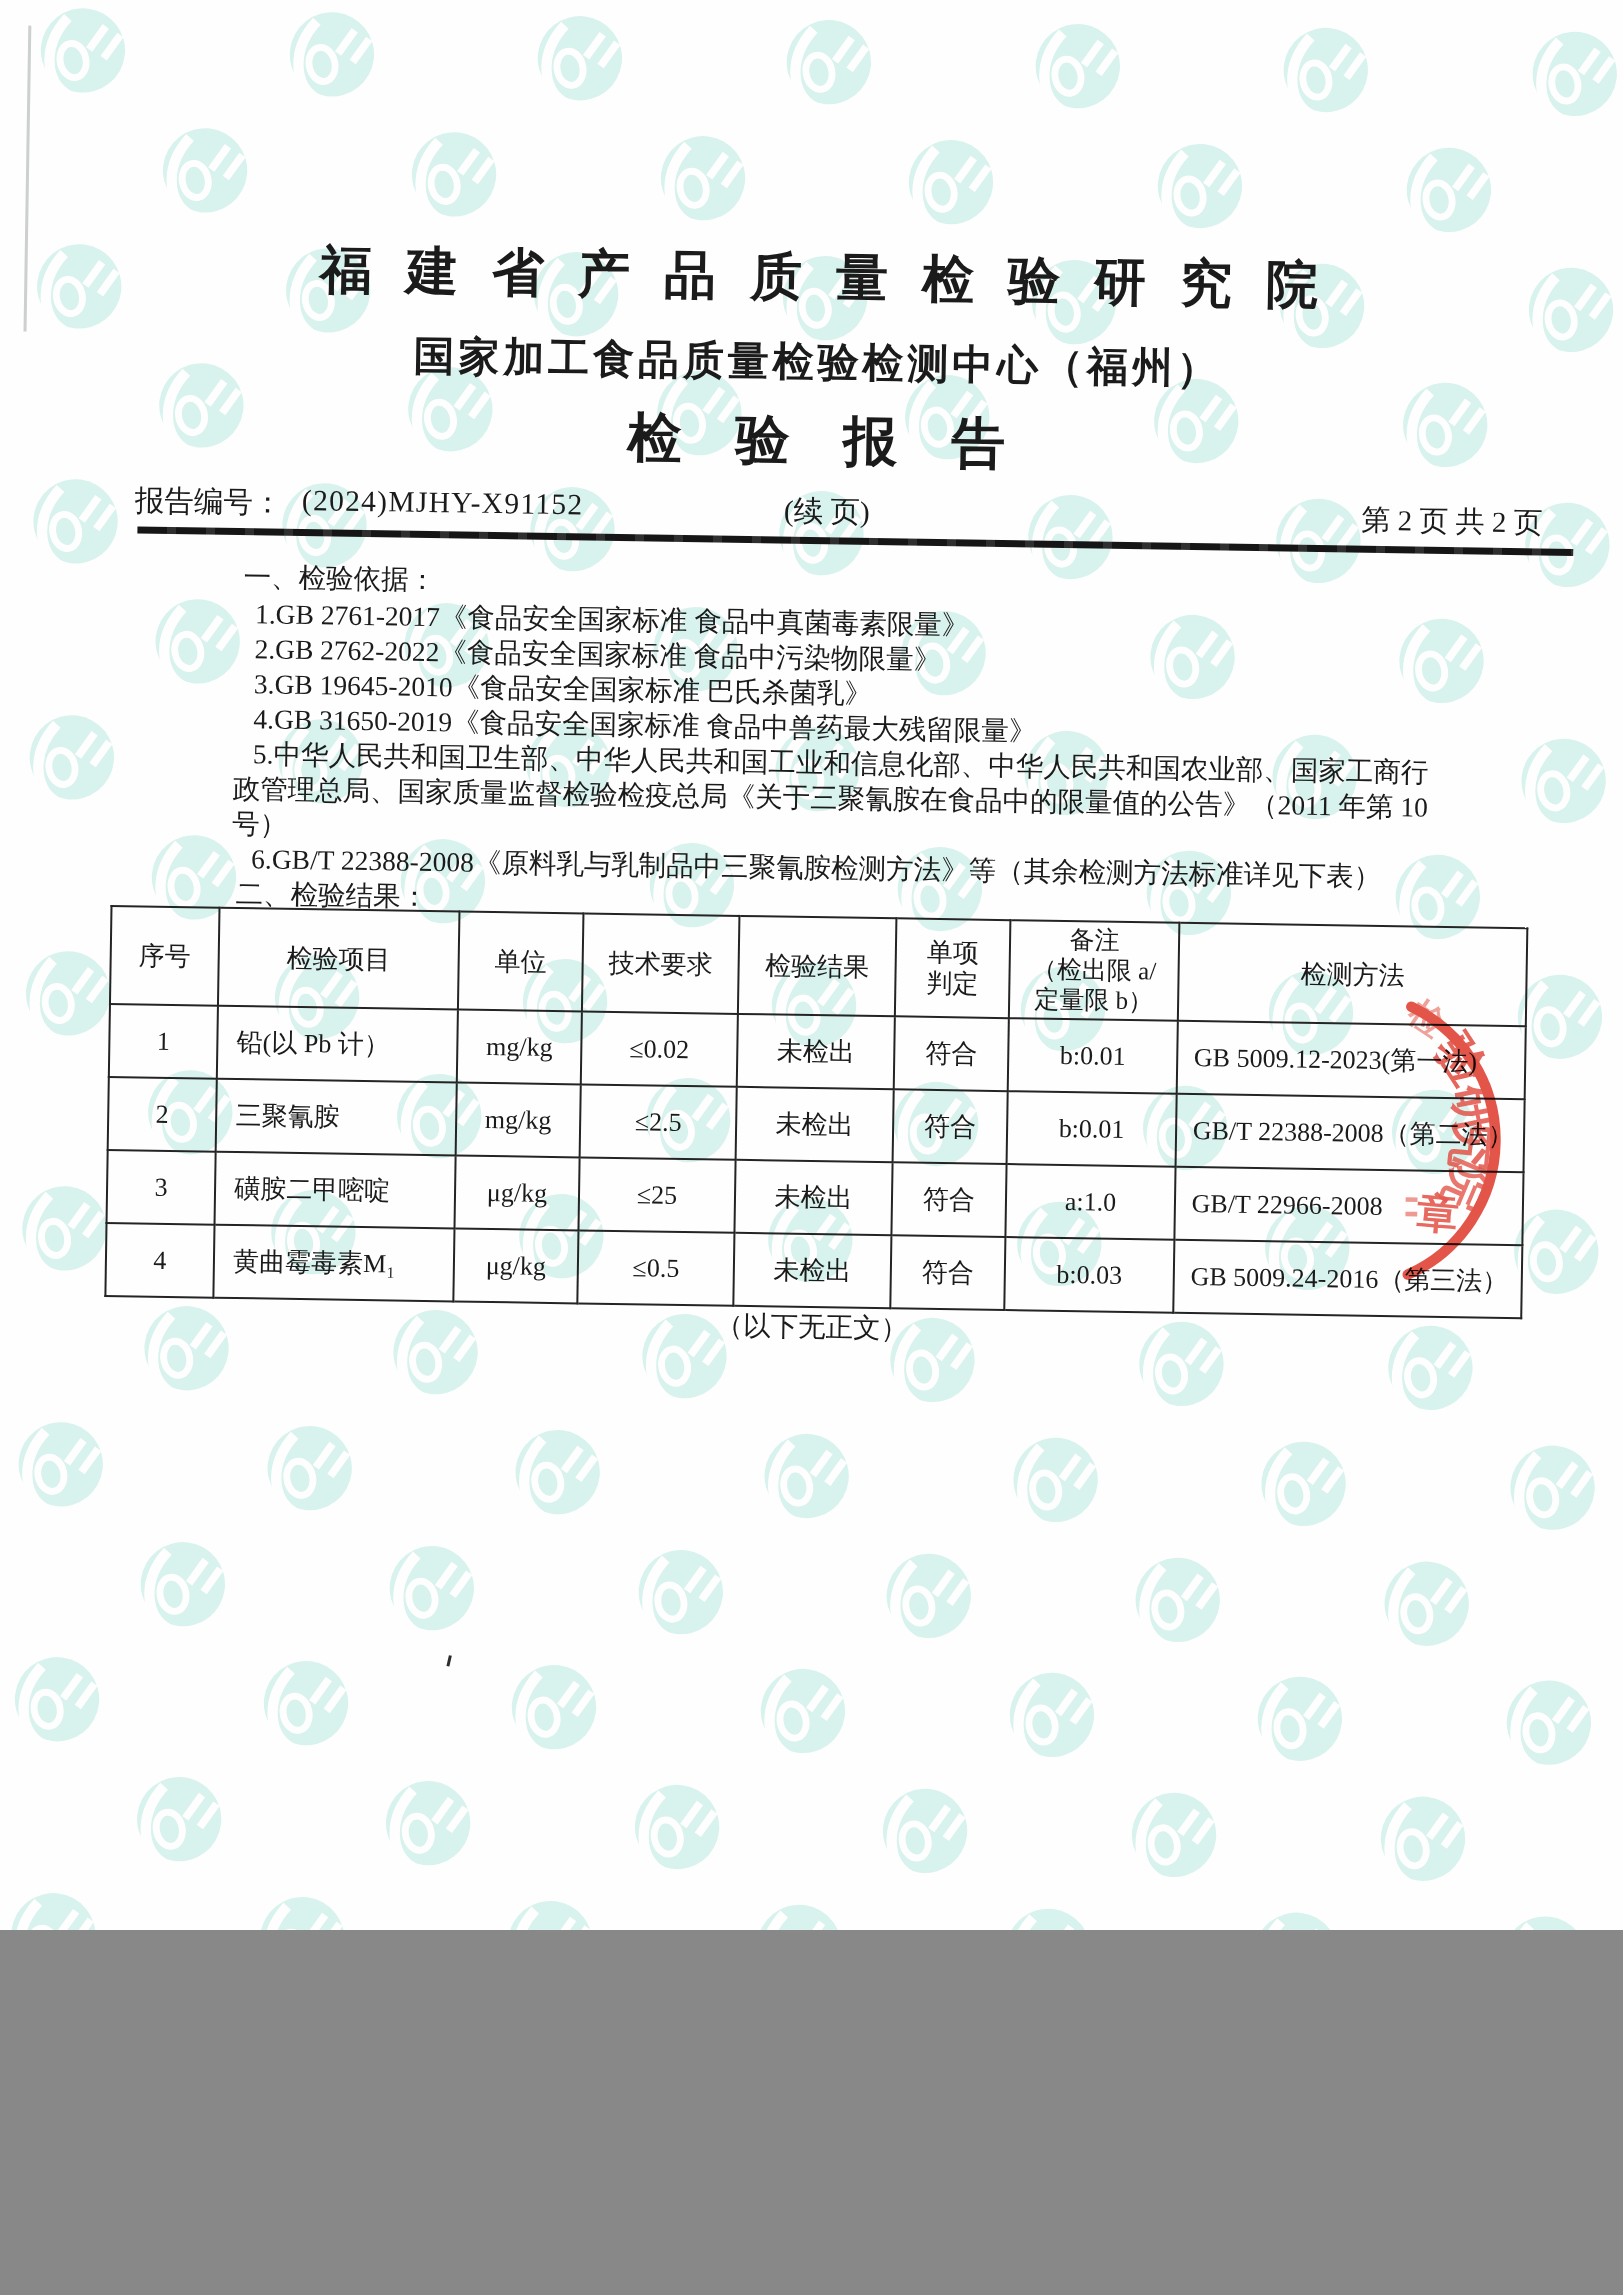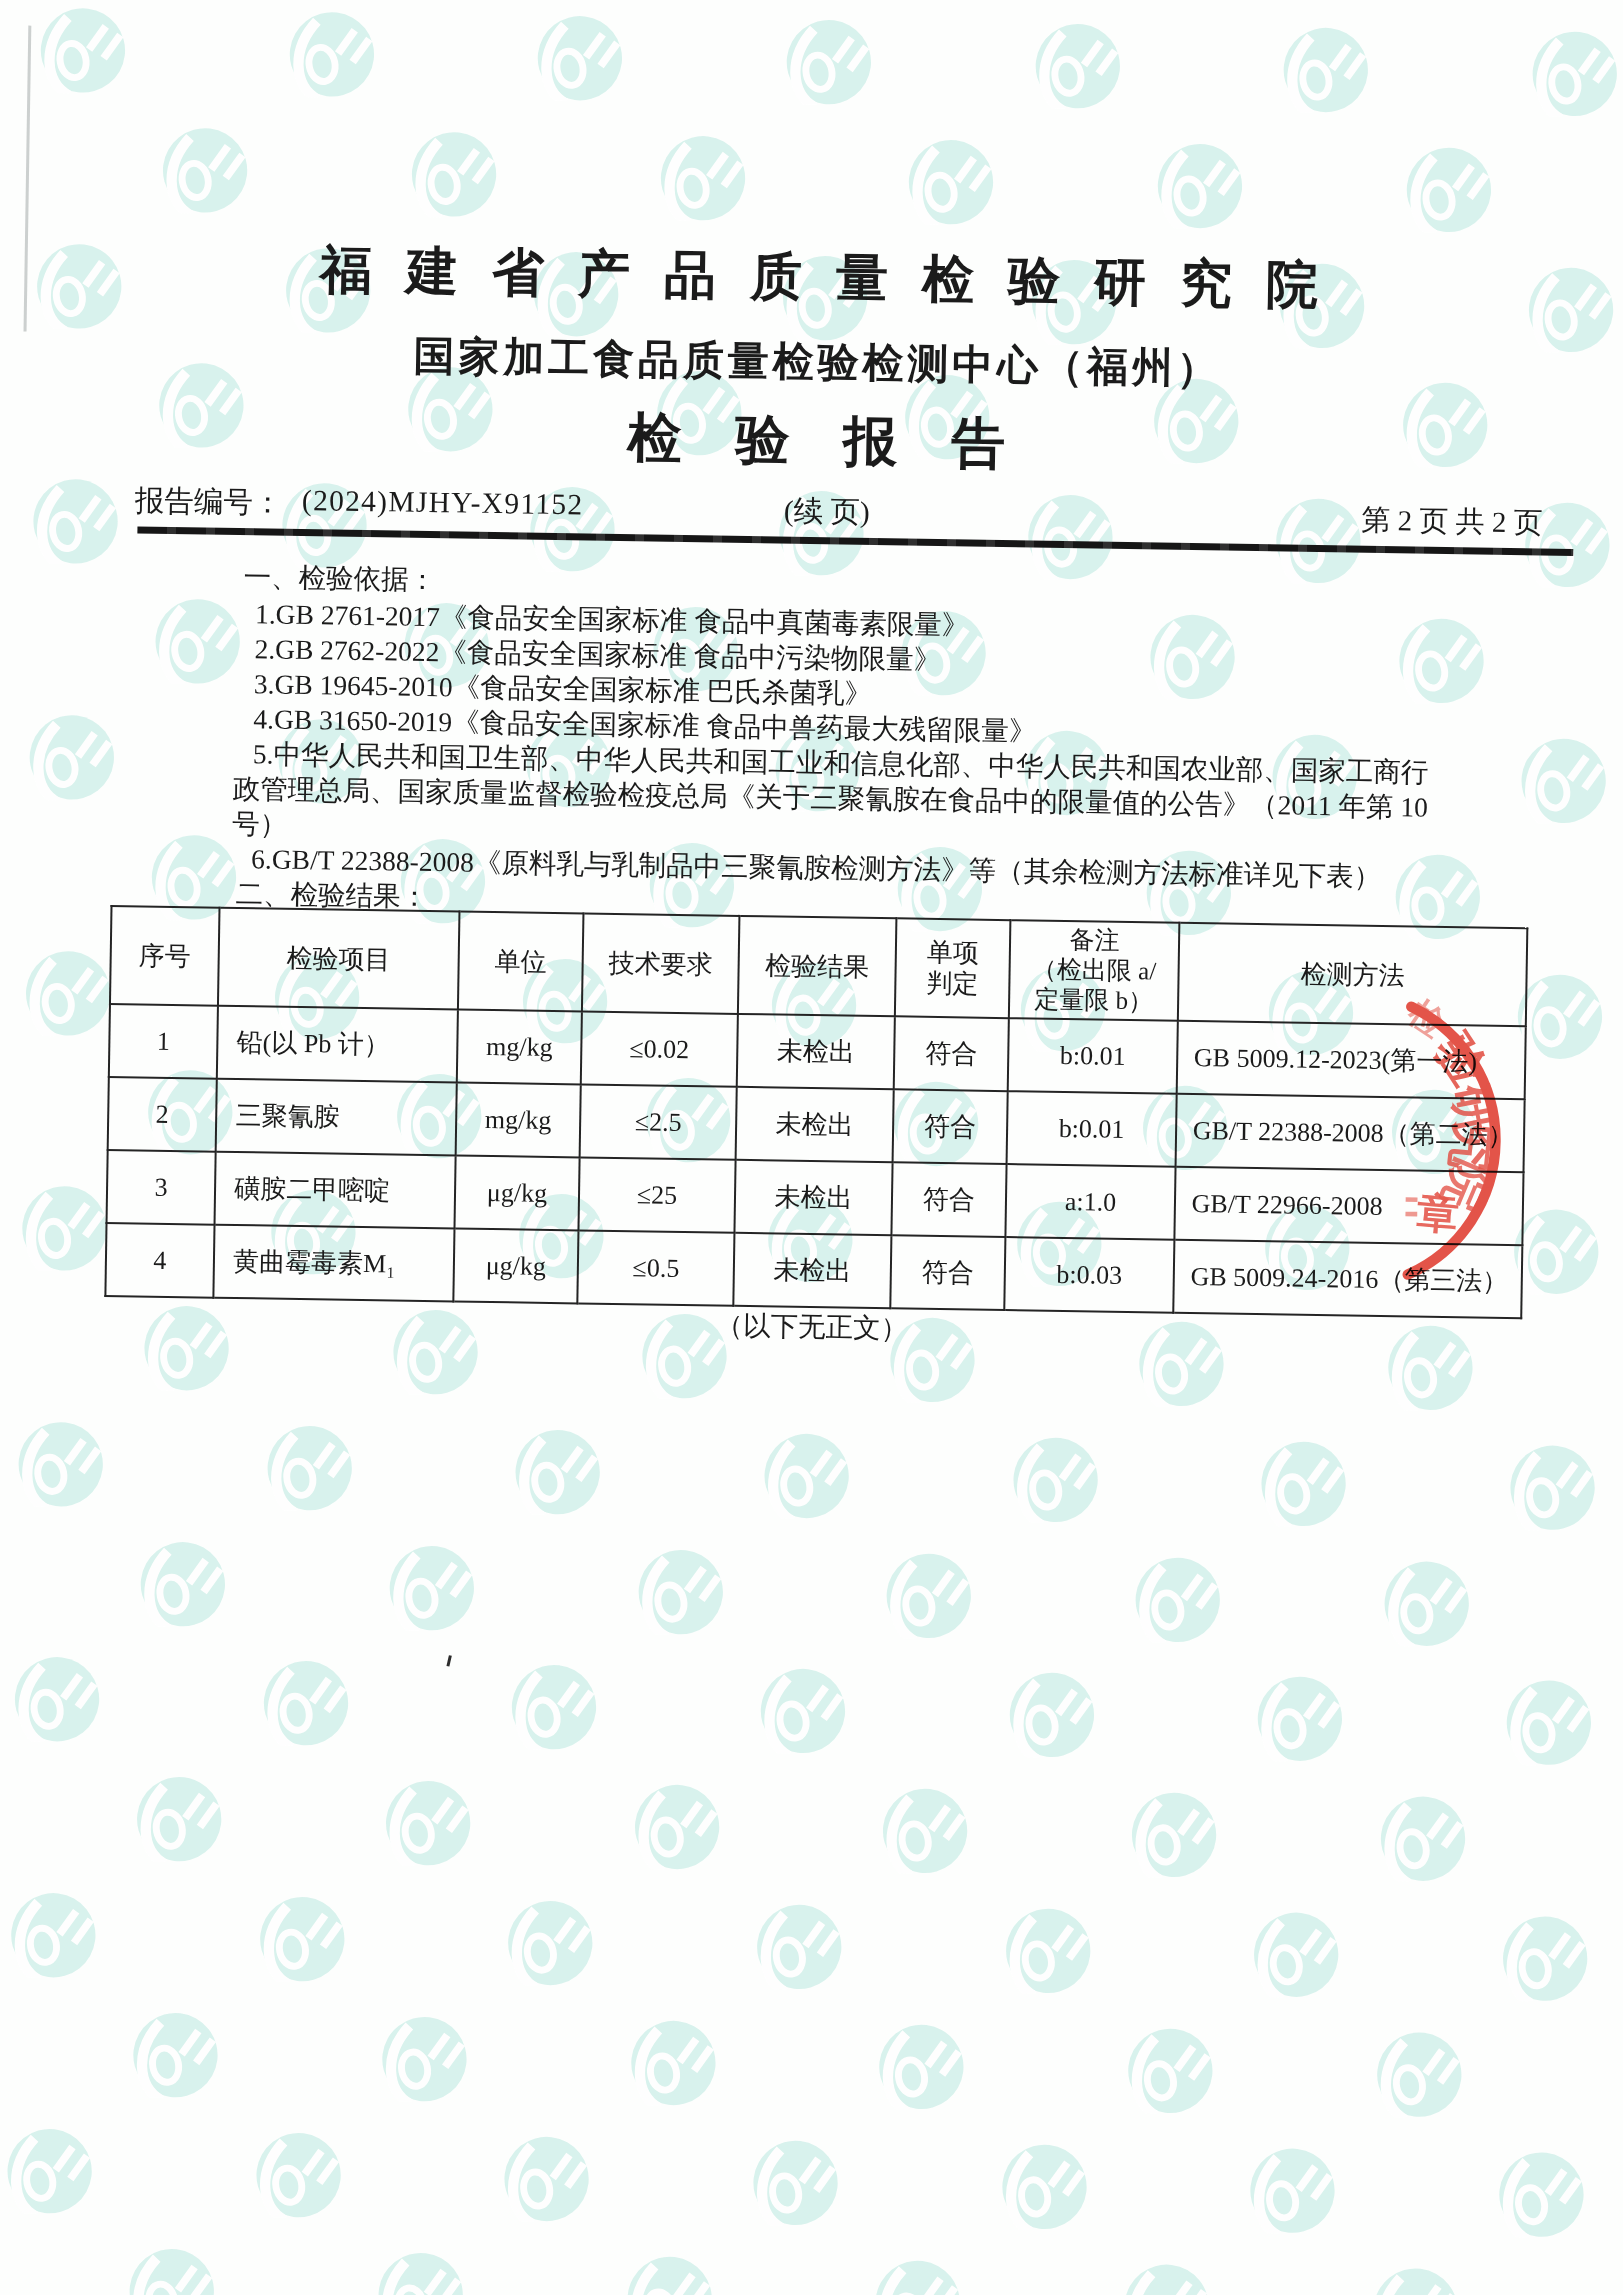--- a/index.html
+++ b/index.html
@@ -1,17 +1,17 @@
 <!DOCTYPE html>
 <html style="font-size:10.5px"><head>
 <meta charset="utf-8">
 <style>
   html,body{margin:0;padding:0;background:#888;}
   .page{
-    position:relative;width:1623px;height:2295px;background:#fdfefd;
+    position:relative;width:1623px;height:1930px;background:#fdfefd;
     overflow:hidden;font-family:"Liberation Serif","DejaVu Serif",serif;
     color:#1b1b1b;
   }
   .sheet{position:absolute;inset:0;transform:rotate(0.9deg);transform-origin:812px 753px;}
   #watermarks{position:absolute;inset:0;z-index:0;}
   .wm{position:absolute;opacity:.72;}
   .content{position:absolute;inset:0;z-index:2;}
 
   .t1{position:absolute;top:243px;left:0;width:100%;text-align:center;
       font-size:52px;font-weight:bold;letter-spacing:34px;text-indent:34px;white-space:nowrap;}

